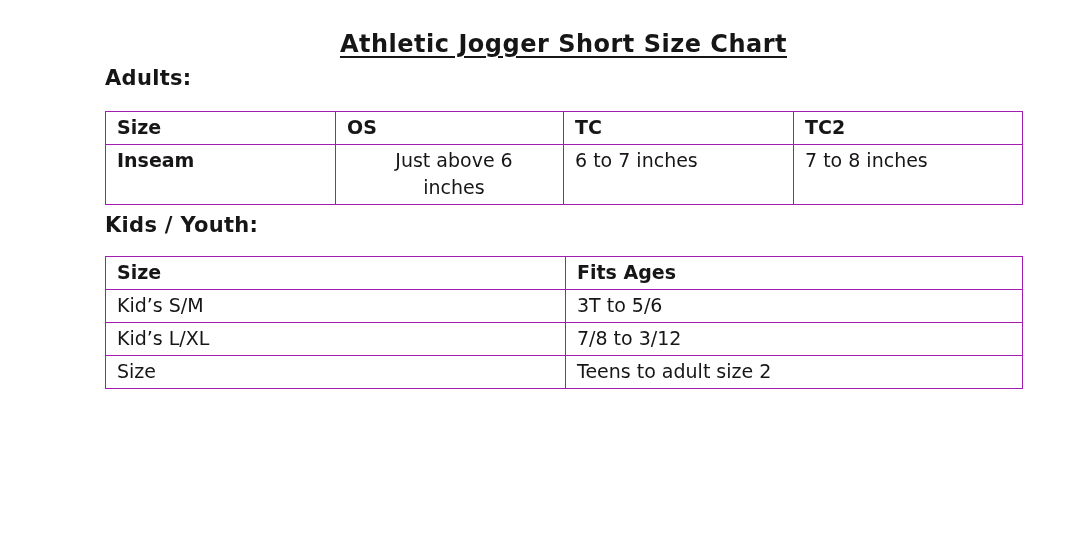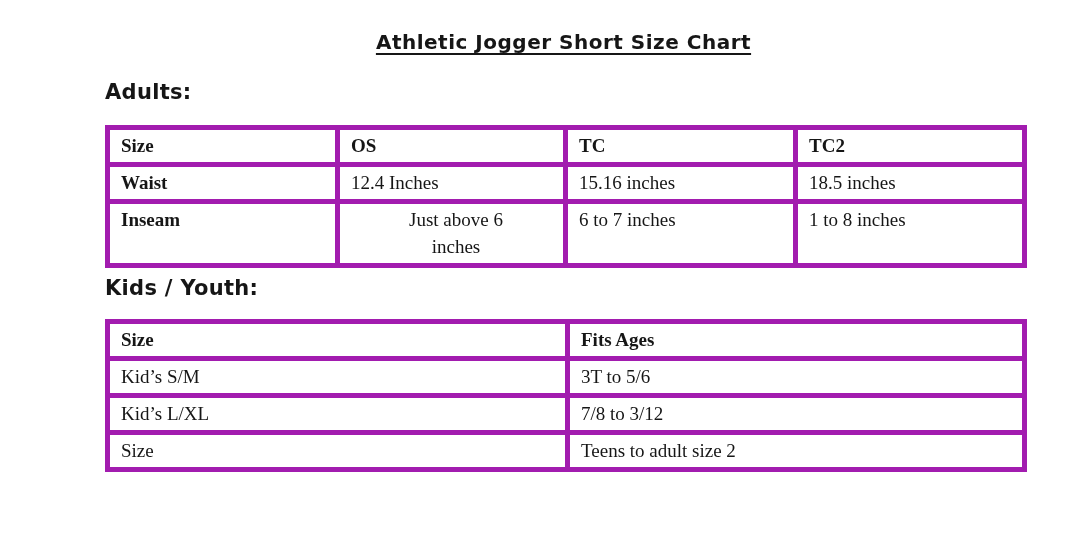--- a/index.html
+++ b/index.html
@@ -15,54 +15,53 @@
     overflow: hidden;
   }
   .content {
     width: 917px;
     margin-left: 105px;
   }
   .doc-title {
     margin: 0;
     padding-top: 30px;
     text-align: center;
-    font-size: 20px;
+    font-size: 24px;
     font-weight: 700;
     letter-spacing: 0.5px;
   }
   .doc-title .underlined {
     text-decoration: underline;
     text-decoration-thickness: 2px;
     text-underline-offset: 4px;
   }
   .section-heading {
     font-size: 21px;
     font-weight: 700;
     margin: 0;
     letter-spacing: 0.3px;
   }
-  .heading-adults { margin-top: 26px; }
+  .heading-adults { margin-top: 8px; }
   .heading-kids   { margin-top: 8px; }
 
   table.size-table {
     border-collapse: collapse;
     table-layout: fixed;
     width: 917px;
     font-size: 19px;
   }
   .table-adults { margin-top: 21px; }
   .table-kids   { margin-top: 19px; }
 
   table.size-table td {
-    border: 5px solid #a21caf;
+    border: 1px solid #a21caf;
     padding: 2px 2px 3px 11px;
     vertical-align: top;
     line-height: 27px;
     overflow: hidden;
-    font-family: Liberation Serif, serif;
   }
   td.b { font-weight: 700; }
   td.wrap { white-space: pre-line; text-align: center; }
 </style>
 </head>
 <body>
 
 <div class="content">
 
   <h1 class="doc-title"><span class="underlined">Athletic Jogger Short Size Chart</span></h1>
@@ -77,31 +76,25 @@
         <col style="width:229px">
     </colgroup>
     <tbody>
       <tr>
         <td class="b">Size</td>
         <td class="b">OS</td>
         <td class="b">TC</td>
         <td class="b">TC2</td>
       </tr>
       <tr>
-        <td class="b">Waist</td>
-        <td>12.4 Inches</td>
-        <td>15.16 inches</td>
-        <td>18.5 inches</td>
-      </tr>
-      <tr>
         <td class="b">Inseam</td>
         <td class="wrap">Just above 6
 inches</td>
         <td>6 to 7 inches</td>
-        <td>1 to 8 inches</td>
+        <td>7 to 8 inches</td>
       </tr>
     </tbody>
   </table>
 
   <h2 class="section-heading heading-kids">Kids / Youth:</h2>
 
   <table class="size-table table-kids">
     <colgroup>
       <col style="width:460px">
         <col style="width:457px">

